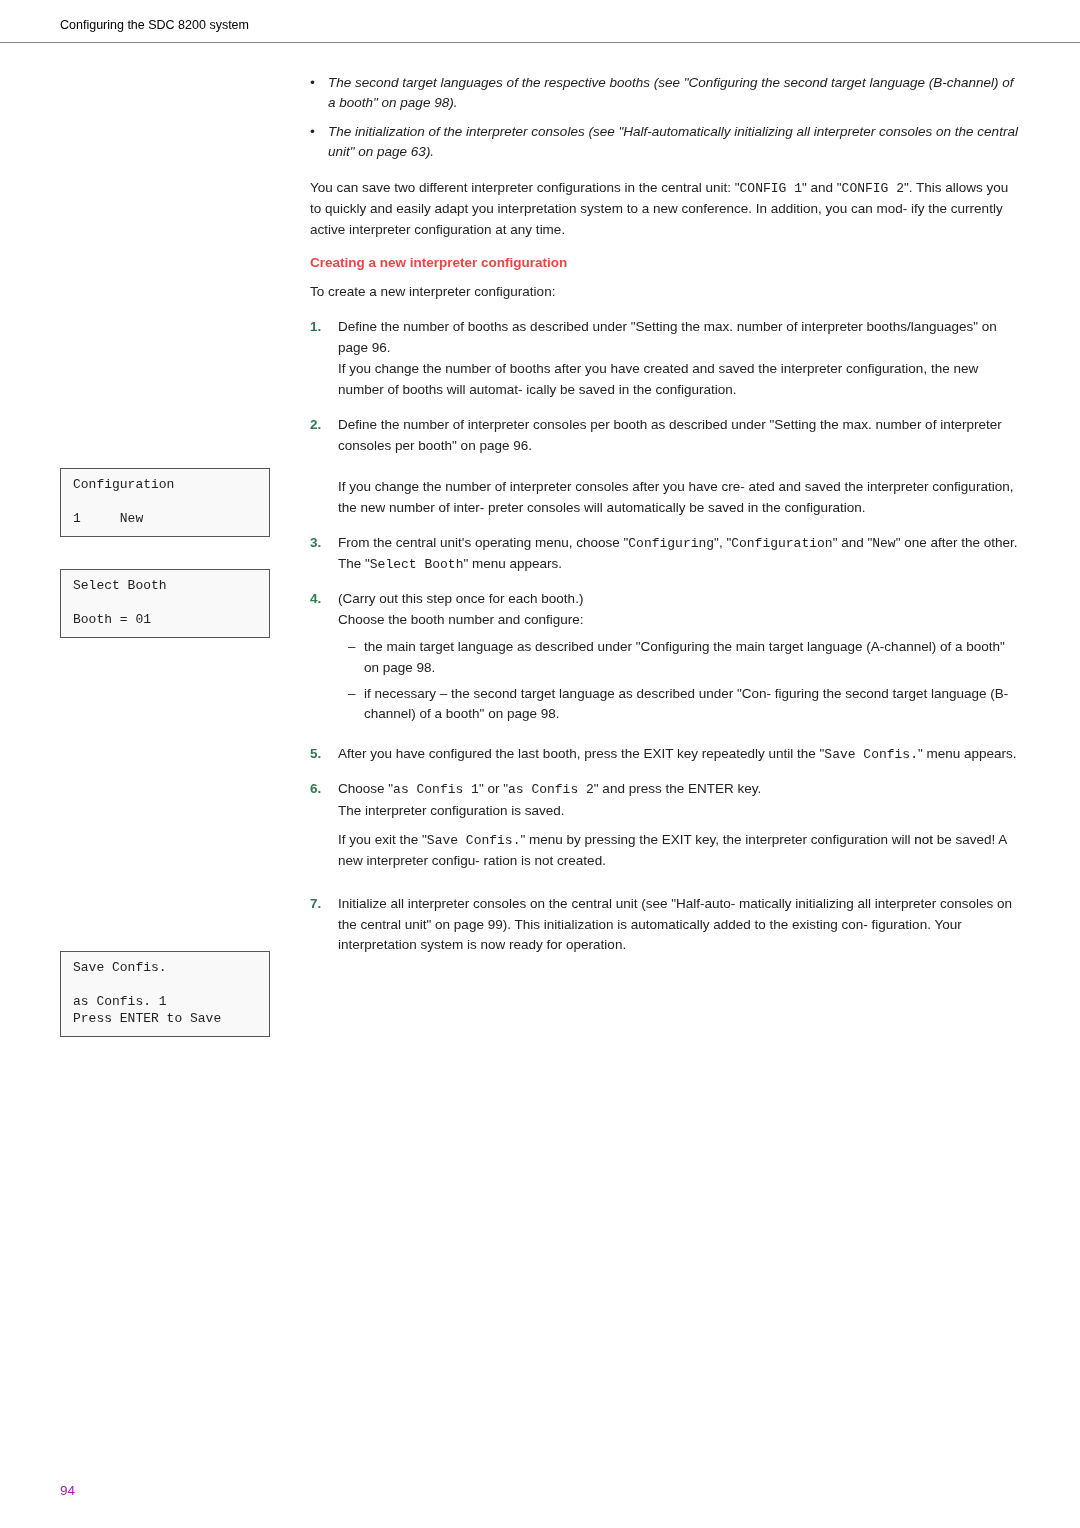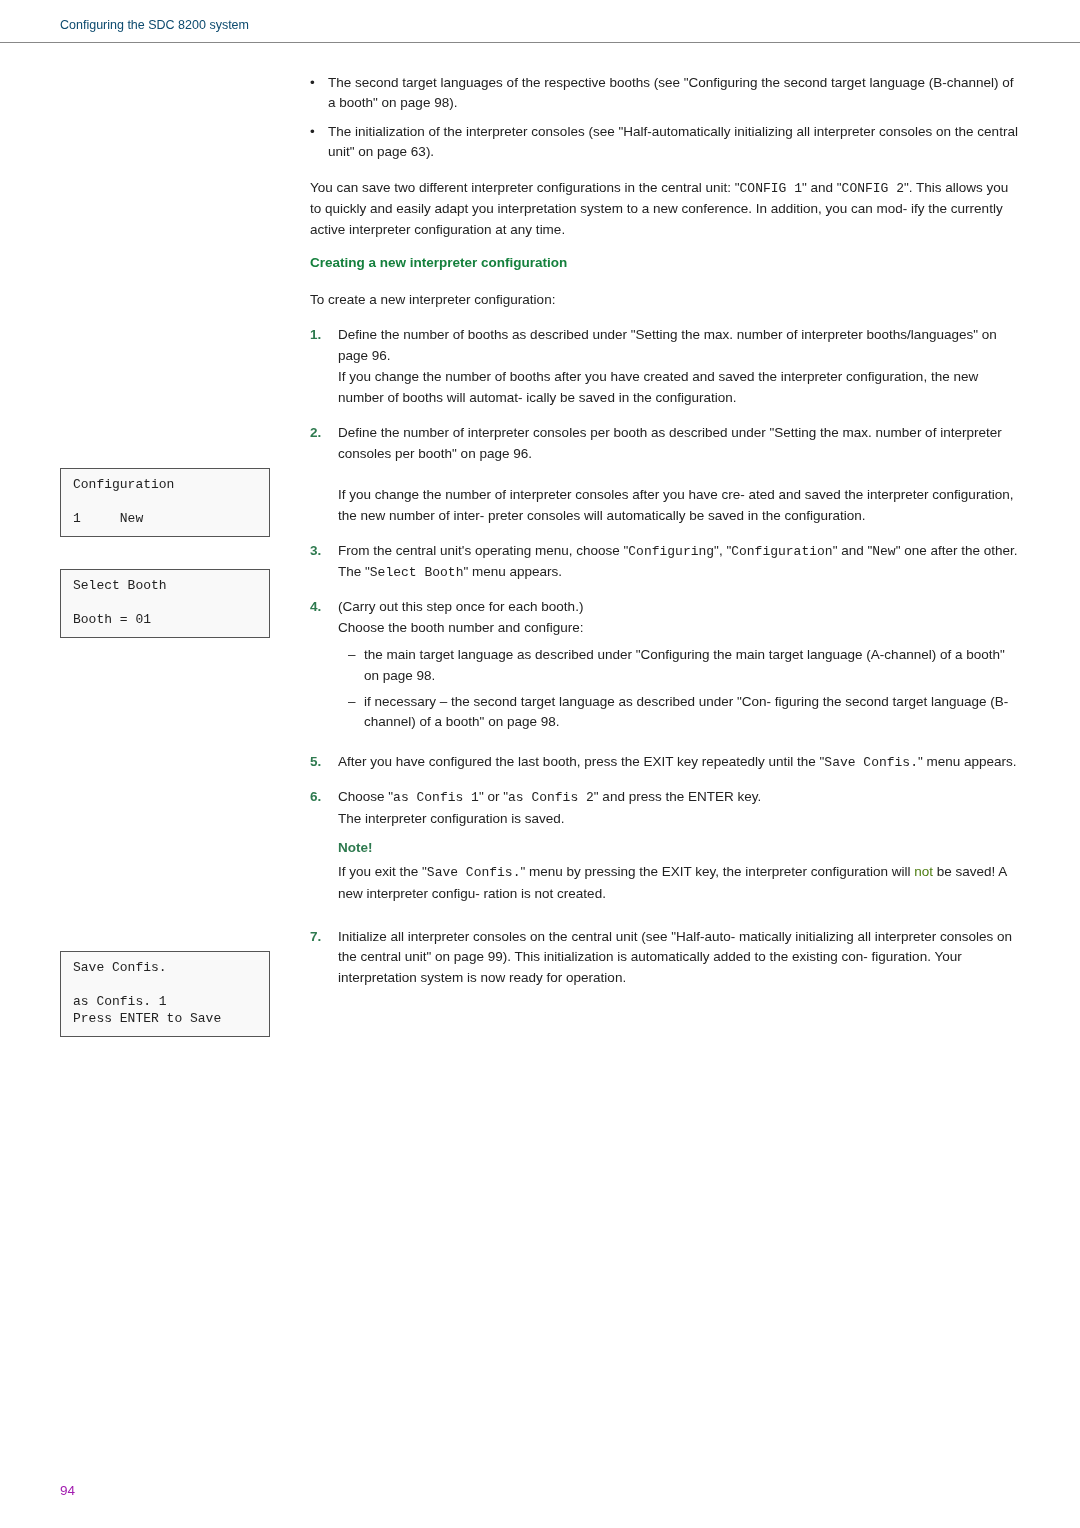--- a/index.html
+++ b/index.html
@@ -10,21 +10,21 @@
       color: #222;
       width: 1080px;
       min-height: 1528px;
       position: relative;
     }
 
     .page-header {
       padding: 18px 60px 10px 60px;
       border-bottom: 1.5px solid #888;
       font-size: 12.5px;
-      color: #0c4a6e;
+      color: #000000;
     }
 
     .page-layout {
       display: flex;
       flex-direction: row;
       padding: 30px 60px 40px 60px;
       gap: 0;
     }
 
     .left-col {
@@ -45,20 +45,21 @@
     .bullet-list {
       margin-bottom: 16px;
       padding-left: 0;
       list-style: none;
     }
     .bullet-list li {
       position: relative;
       padding-left: 18px;
       margin-bottom: 8px;
       line-height: 1.5;
+      font-style: italic;
     }
     .bullet-list li::before {
       content: "•";
       position: absolute;
       left: 0;
       top: 0;
     }
 
     
     .body-para {
@@ -67,24 +68,24 @@
     }
 
     
     .mono {
       font-family: 'Courier New', Courier, monospace;
       font-size: 13px;
     }
 
     
     .section-heading {
-      color: #15803d;
+      color: #ef4444;
       font-size: 13.5px;
       font-weight: bold;
-      margin-bottom: 20px;
+      margin-bottom: 12px;
       margin-top: 10px;
     }
 
     
     .steps-list {
       list-style: none;
       padding-left: 0;
       margin-bottom: 10px;
     }
     .steps-list > li {
@@ -130,21 +131,21 @@
     }
     .note-label {
       color: #2e7a4f;
       font-weight: bold;
       margin-bottom: 4px;
     }
     .note-text {
       line-height: 1.55;
     }
     .not-highlight {
-      color: #4d7c0f;
+      color: #000000;
     }
 
     
     .screen-box {
       border: 1.5px solid #555;
       padding: 8px 12px;
       font-family: 'Courier New', Courier, monospace;
       font-size: 13px;
       background: #f9f9f9;
       margin-bottom: 18px;
@@ -277,21 +278,20 @@
         </div>
       </li>
 
       <li>
         <span class="step-number">6.</span>
         <div class="step-content">
           Choose "<span class="mono">as Confis 1</span>" or "<span class="mono">as Confis 2</span>" and press the ENTER key.<br>
           The interpreter configuration is saved.
 
           <div class="note-box">
-            <p class="note-label">Note!</p>
             <p class="note-text">
               If you exit the "<span class="mono">Save Confis.</span>" menu by pressing the EXIT key, the
               interpreter configuration will <span class="not-highlight">not</span> be saved! A new interpreter configu-
               ration is not created.
             </p>
           </div>
         </div>
       </li>
 
       <li>

